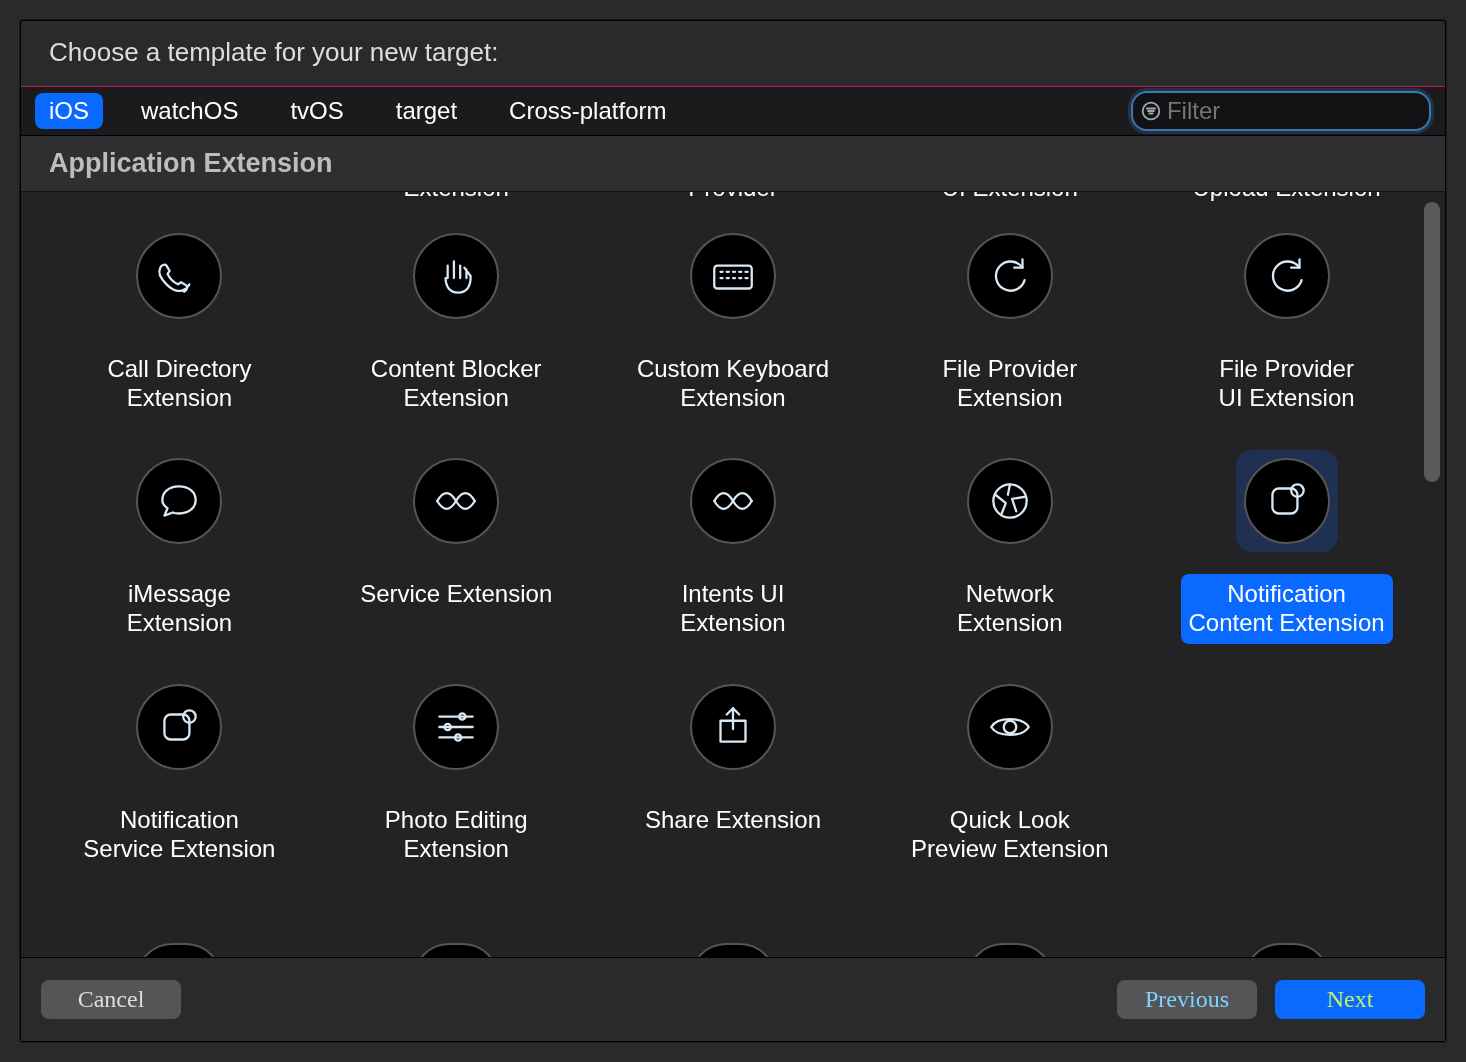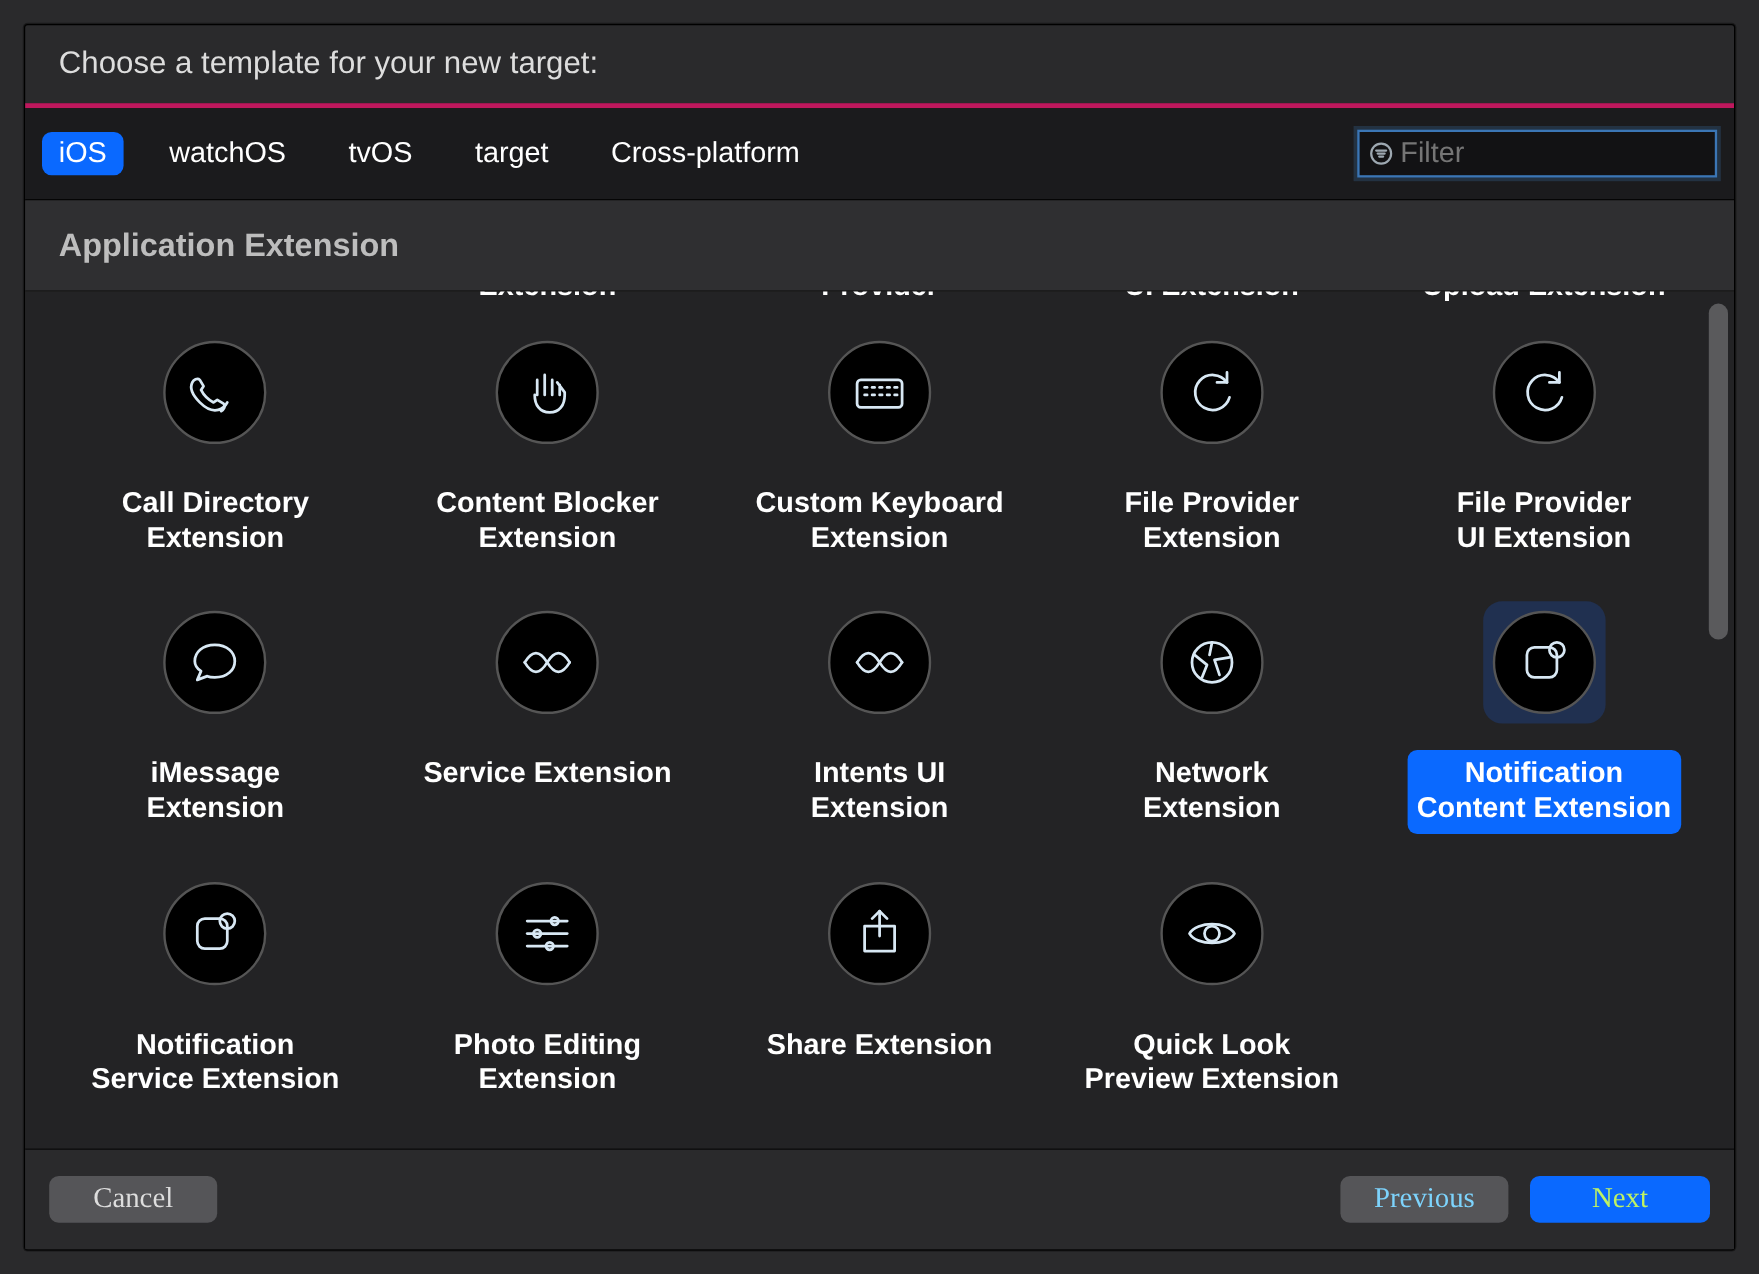--- a/index.html
+++ b/index.html
@@ -23,76 +23,75 @@
   }
   .title {
     font-size: 26px;
     color: #ddd;
     padding: 16px 0 18px 28px;
   }
   .toolbar {
     background: #1b1b1d;
     display: flex;
     align-items: center;
-    padding: 18px 14px;
+    padding: 4px 14px;
     gap: 24px;
-    border-top: 4px solid #be185d;
+    border-top: 1px solid #be185d;
     border-bottom: 1px solid #000;
   }
   .tab {
     font-size: 24px;
     color: #fff;
     padding: 4px 14px;
     border-radius: 8px;
     cursor: default;
   }
   .tab.active {
     background: #0a69ff;
     color: #fff;
     font-weight: 500;
   }
   .spacer { flex: 1; }
   .filter-wrap {
     display: flex;
     align-items: center;
     background: #121214;
     border: 2px solid #3b76b5;
-    border-radius: 0;
+    border-radius: 16px;
     padding: 4px 8px;
     width: 300px;
     box-shadow: 0 0 0 3px rgba(59,118,181,.25);
   }
   .filter-icon { width: 22px; height: 22px; margin-right: 6px; opacity: .7; }
   .filter-input {
     background: transparent;
     border: none;
     outline: none;
     color: #aaa;
     font-size: 24px;
     width: 100%;
   }
   .section-header {
     background: #2f2f31;
     border-bottom: 1px solid #111;
-    padding: 22px 28px;
+    padding: 12px 28px;
     font-size: 27px;
     font-weight: 600;
     color: #bdbdbd;
   }
   .scroll-area {
     flex: 1;
     background: #232325;
     overflow: hidden;
     position: relative;
   }
   .inner {
     position: absolute;
     left: 0; right: 0;
     top: -30px;
-    font-weight: bold;
   }
   .grid {
     display: grid;
     grid-template-columns: repeat(5, 1fr);
     gap: 26px 0;
     padding: 0 20px 30px 20px;
   }
   .cell {
     display: flex;
     flex-direction: column;

